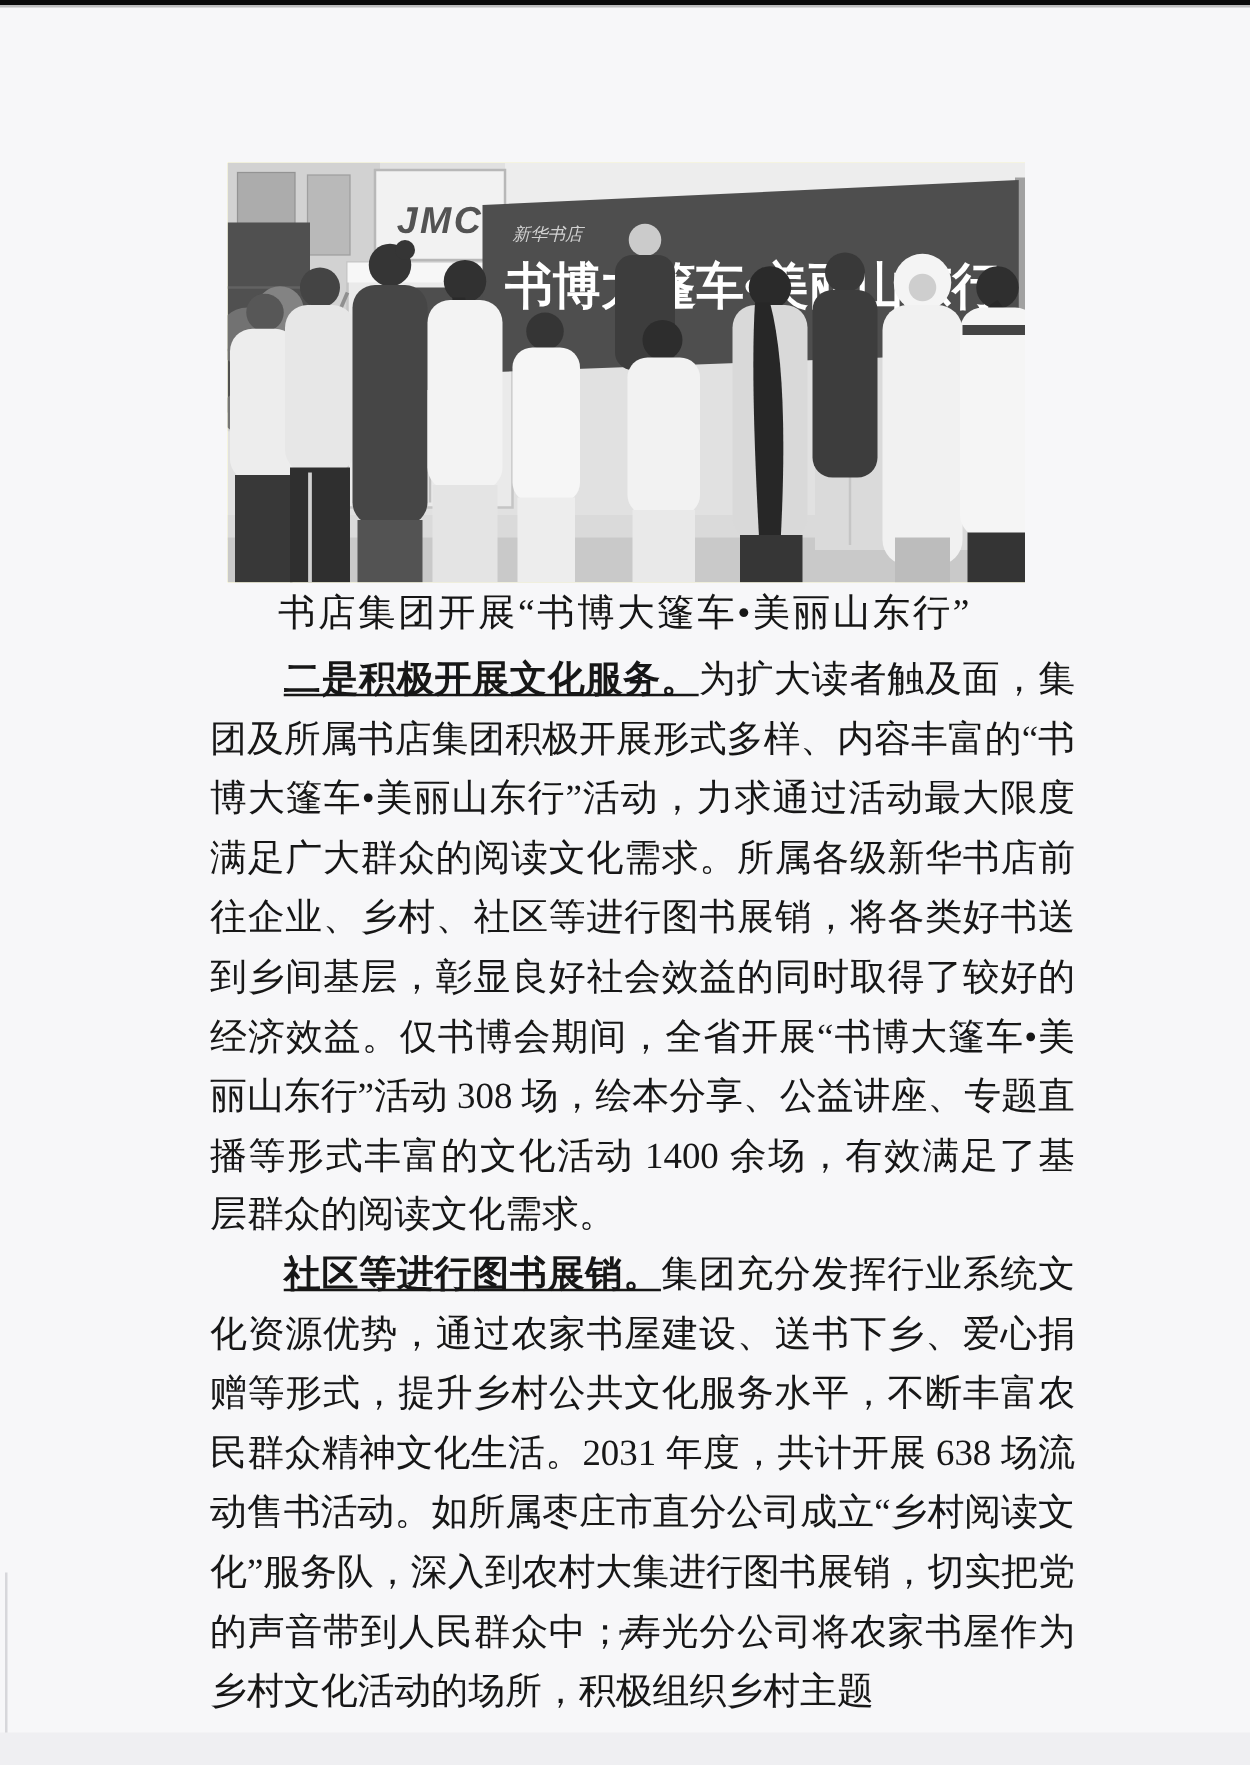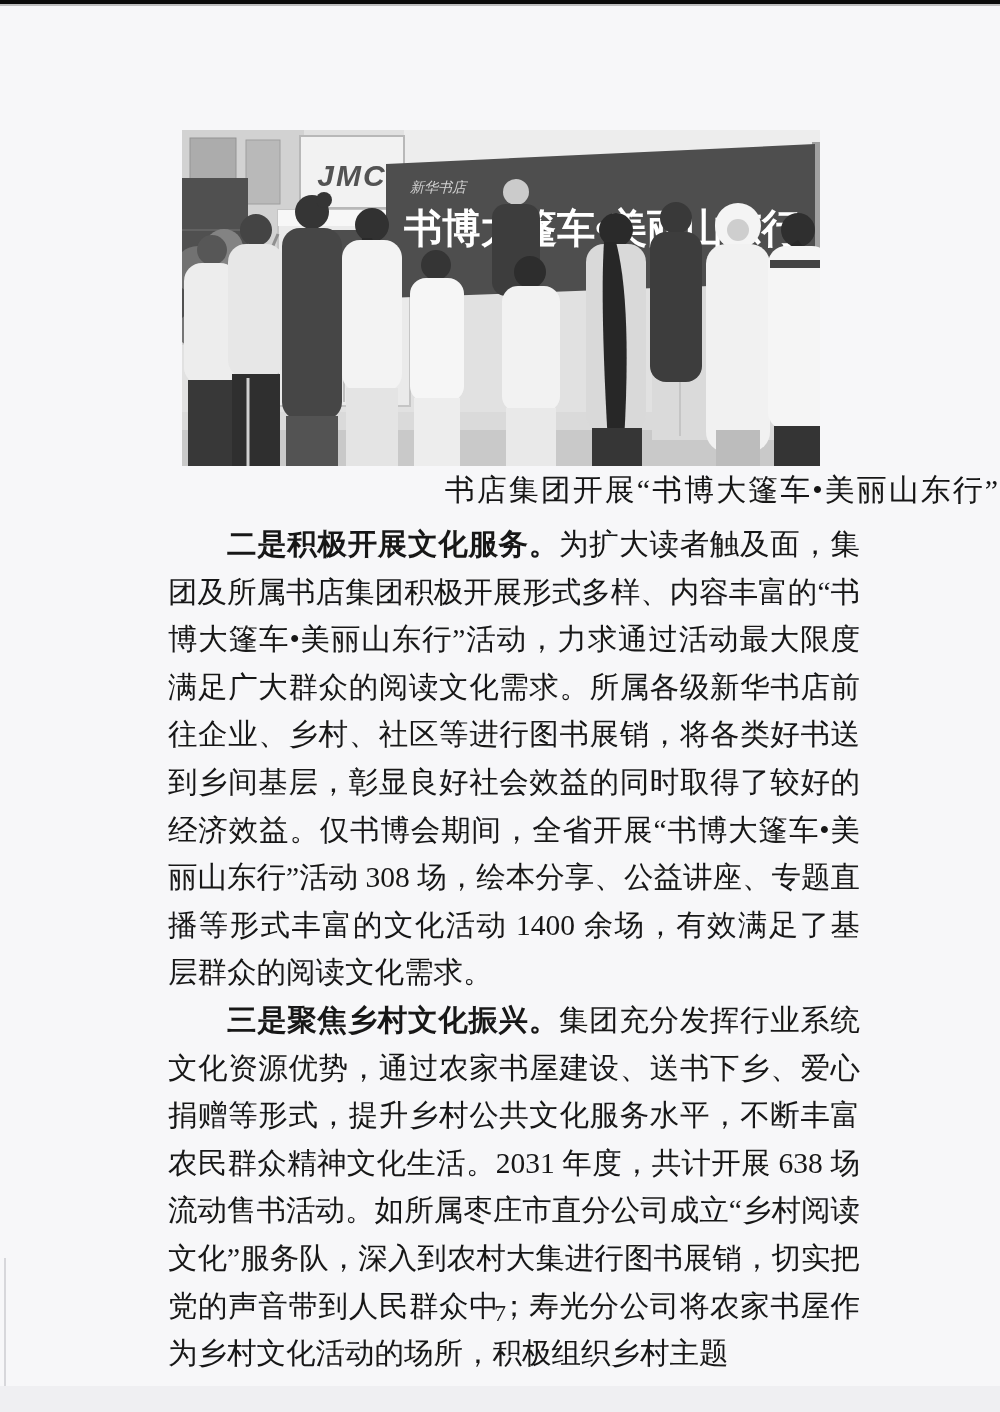--- a/index.html
+++ b/index.html
@@ -19,30 +19,30 @@
     position:absolute; top:4px; left:0; width:1000px; height:2px;
     background:rgba(20,20,20,.25);
   }
   .photo-frame {
     position:absolute; left:182px; top:130px; width:638px; height:336px;
     background:#fef9c3; overflow:hidden;text-decoration:underline;
   }
   .photo-frame svg { display:block; }
   .caption {
     position:absolute; top:470px; left:0; width:1000px;
-    text-align:right; font-size:30px; letter-spacing:2px; color:#161616;
+    text-align:center; font-size:30px; letter-spacing:2px; color:#161616;
   }
   .body-text {
     position:absolute; left:168px; top:521px; width:692px;
     font-size:29.5px; line-height:47.6px;
     text-align:justify; text-justify:inter-character;
     color:#171717;
   }
   .body-text p { text-indent:2em; margin:0; }
-  .lead { font-weight:bold; }
+  .lead { font-weight:bold;text-decoration:underline; }
   .page-number {
     position:absolute; top:1300px; left:0; width:1000px;
     text-align:center; font-size:24px; color:#222;
   }
   .left-hairline {
     position:absolute; left:4px; top:1258px; width:2px; height:148px;
     background:#d7d7db;
   }
   .bottom-band {
     position:absolute; bottom:0; left:0; width:1000px; height:26px;
@@ -173,19 +173,19 @@
     </g>
 
     <rect x="0" y="0" width="638" height="336" fill="#ffffff" opacity="0.05"></rect>
   </svg>
 </figure>
 
 <div class="caption">书店集团开展“书博大篷车•美丽山东行”</div>
 
 <div class="body-text">
   <p><span class="lead">二是积极开展文化服务。</span><span>为扩大读者触及面，集团及所属书店集团积极开展形式多样、内容丰富的“书博大篷车•美丽山东行”活动，力求通过活动最大限度满足广大群众的阅读文化需求。所属各级新华书店前往企业、乡村、社区等进行图书展销，将各类好书送到乡间基层，彰显良好社会效益的同时取得了较好的经济效益。仅书博会期间，全省开展“书博大篷车•美丽山东行”活动 308 场，绘本分享、公益讲座、专题直播等形式丰富的文化活动 1400 余场，有效满足了基层群众的阅读文化需求。</span></p>
-  <p><span class="lead">三是聚焦乡村文化振兴。</span><span>集团充分发挥行业系统文化资源优势，通过农家书屋建设、送书下乡、爱心捐赠等形式，提升乡村公共文化服务水平，不断丰富农民群众精神文化生活。2031 年度，共计开展 638 场流动售书活动。如所属枣庄市直分公司成立“乡村阅读文化”服务队，深入到农村大集进行图书展销，切实把党的声音带到人民群众中；寿光分公司将农家书屋作为乡村文化活动的场所，积极组织乡村主题</span></p>
+  <p><span class="lead">社区等进行图书展销。</span><span>集团充分发挥行业系统文化资源优势，通过农家书屋建设、送书下乡、爱心捐赠等形式，提升乡村公共文化服务水平，不断丰富农民群众精神文化生活。2031 年度，共计开展 638 场流动售书活动。如所属枣庄市直分公司成立“乡村阅读文化”服务队，深入到农村大集进行图书展销，切实把党的声音带到人民群众中；寿光分公司将农家书屋作为乡村文化活动的场所，积极组织乡村主题</span></p>
 </div>
 
 <div class="page-number">7</div>
 
 <div class="left-hairline"></div>
 <div class="bottom-band"></div>
 
 </body></html>

